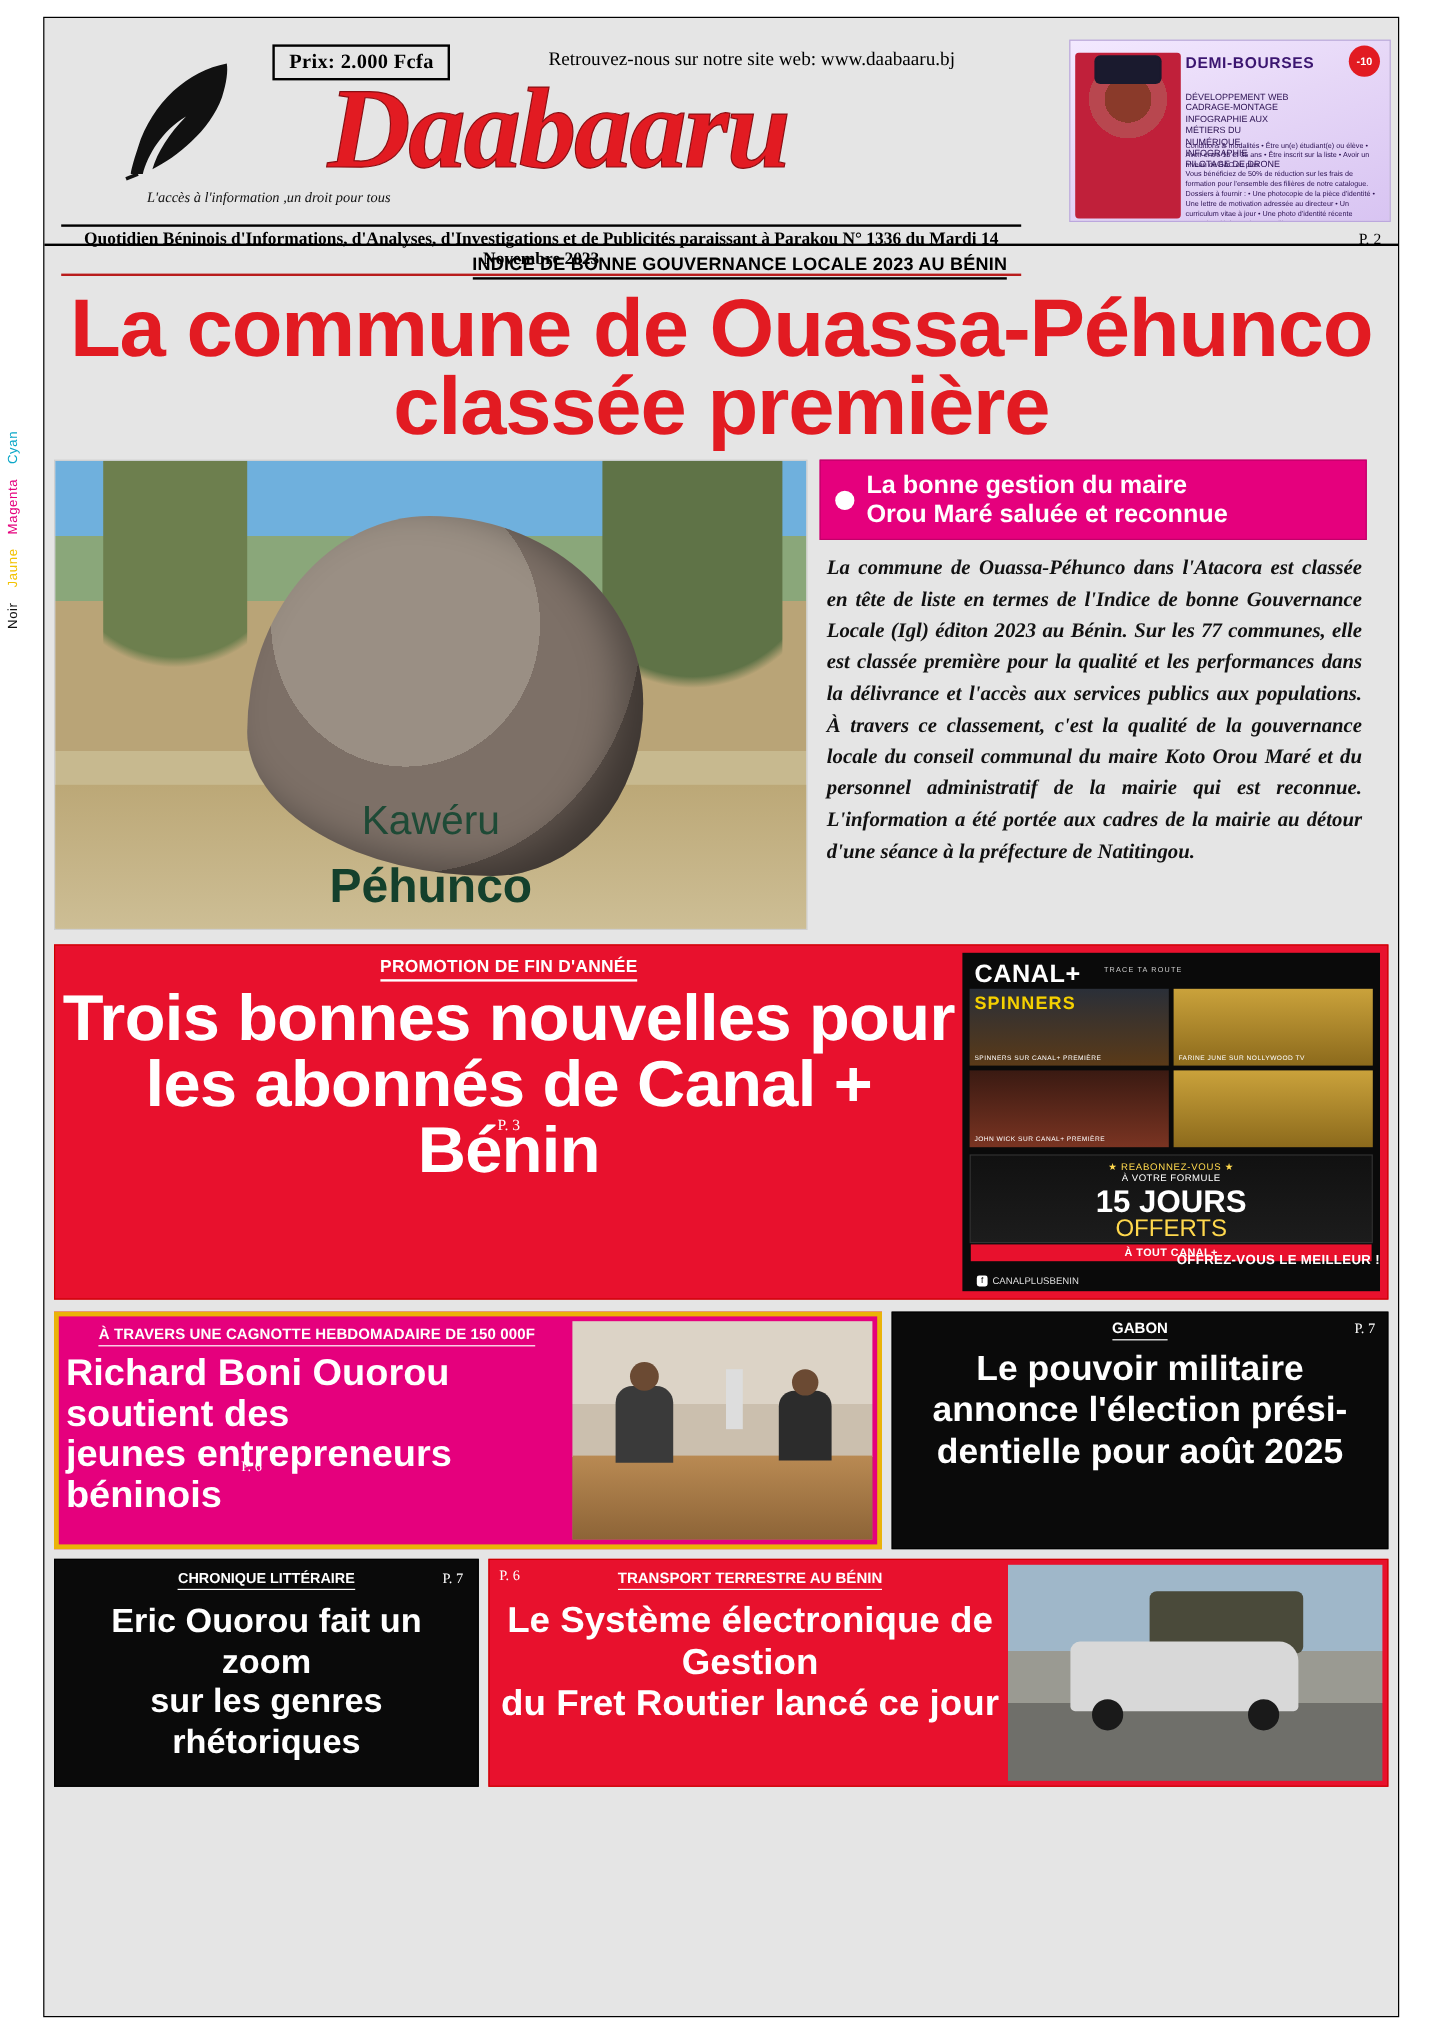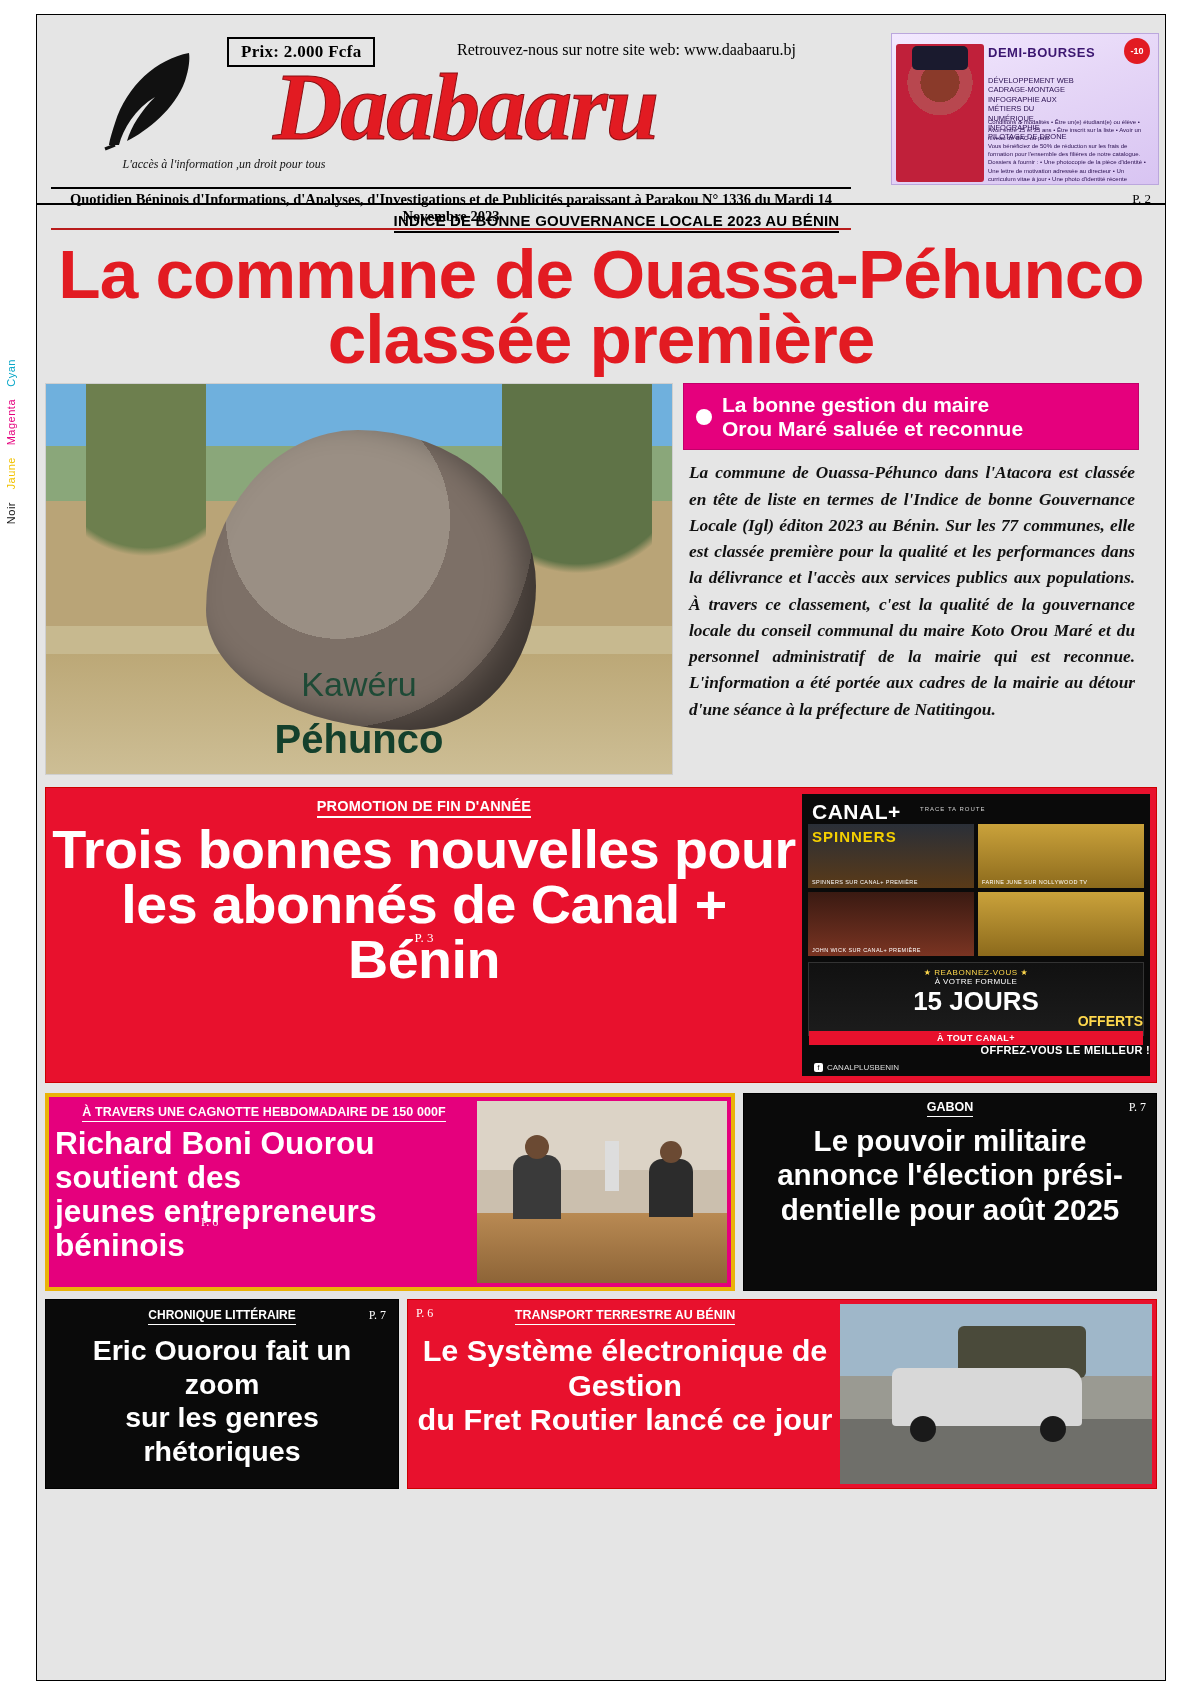--- a/index.html
+++ b/index.html
@@ -333,21 +333,21 @@
     position: absolute; left: 6px; top: 168px;
     width: 336px; height: 74px;
     background: linear-gradient(#111, #1c1c1c);
     border: 1px solid #333;
     color: #fff;
     text-align: center;
   }
   .cp-l1 { font-size: 8px; color: #ffd84d; letter-spacing: .6px; margin-top: 5px; }
   .cp-l2 { font-size: 8px; color: #fff; letter-spacing: .4px; }
   .cp-big { font-size: 26px; font-weight: bold; color: #fff; line-height: 1; margin-top: 2px; }
-  .cp-off { font-size: 14px; font-weight: bold; color: #ffd84d; line-height: 1; text-align: right; }
+  .cp-off { font-size: 20px; font-weight: normal; color: #ffd84d; line-height: 1; }
   .cp-bar {
     background: #e8112d; color: #fff; font-size: 9px; font-weight: bold;
     margin-top: 3px; padding: 2px 0; letter-spacing: .4px;
   }
   .canal-foot {
     position: absolute; left: 0; bottom: 20px; width: 100%;
     text-align: right; color: #fff; font-size: 11px; font-weight: bold;
     letter-spacing: .3px;
   }
   .canal-social {

